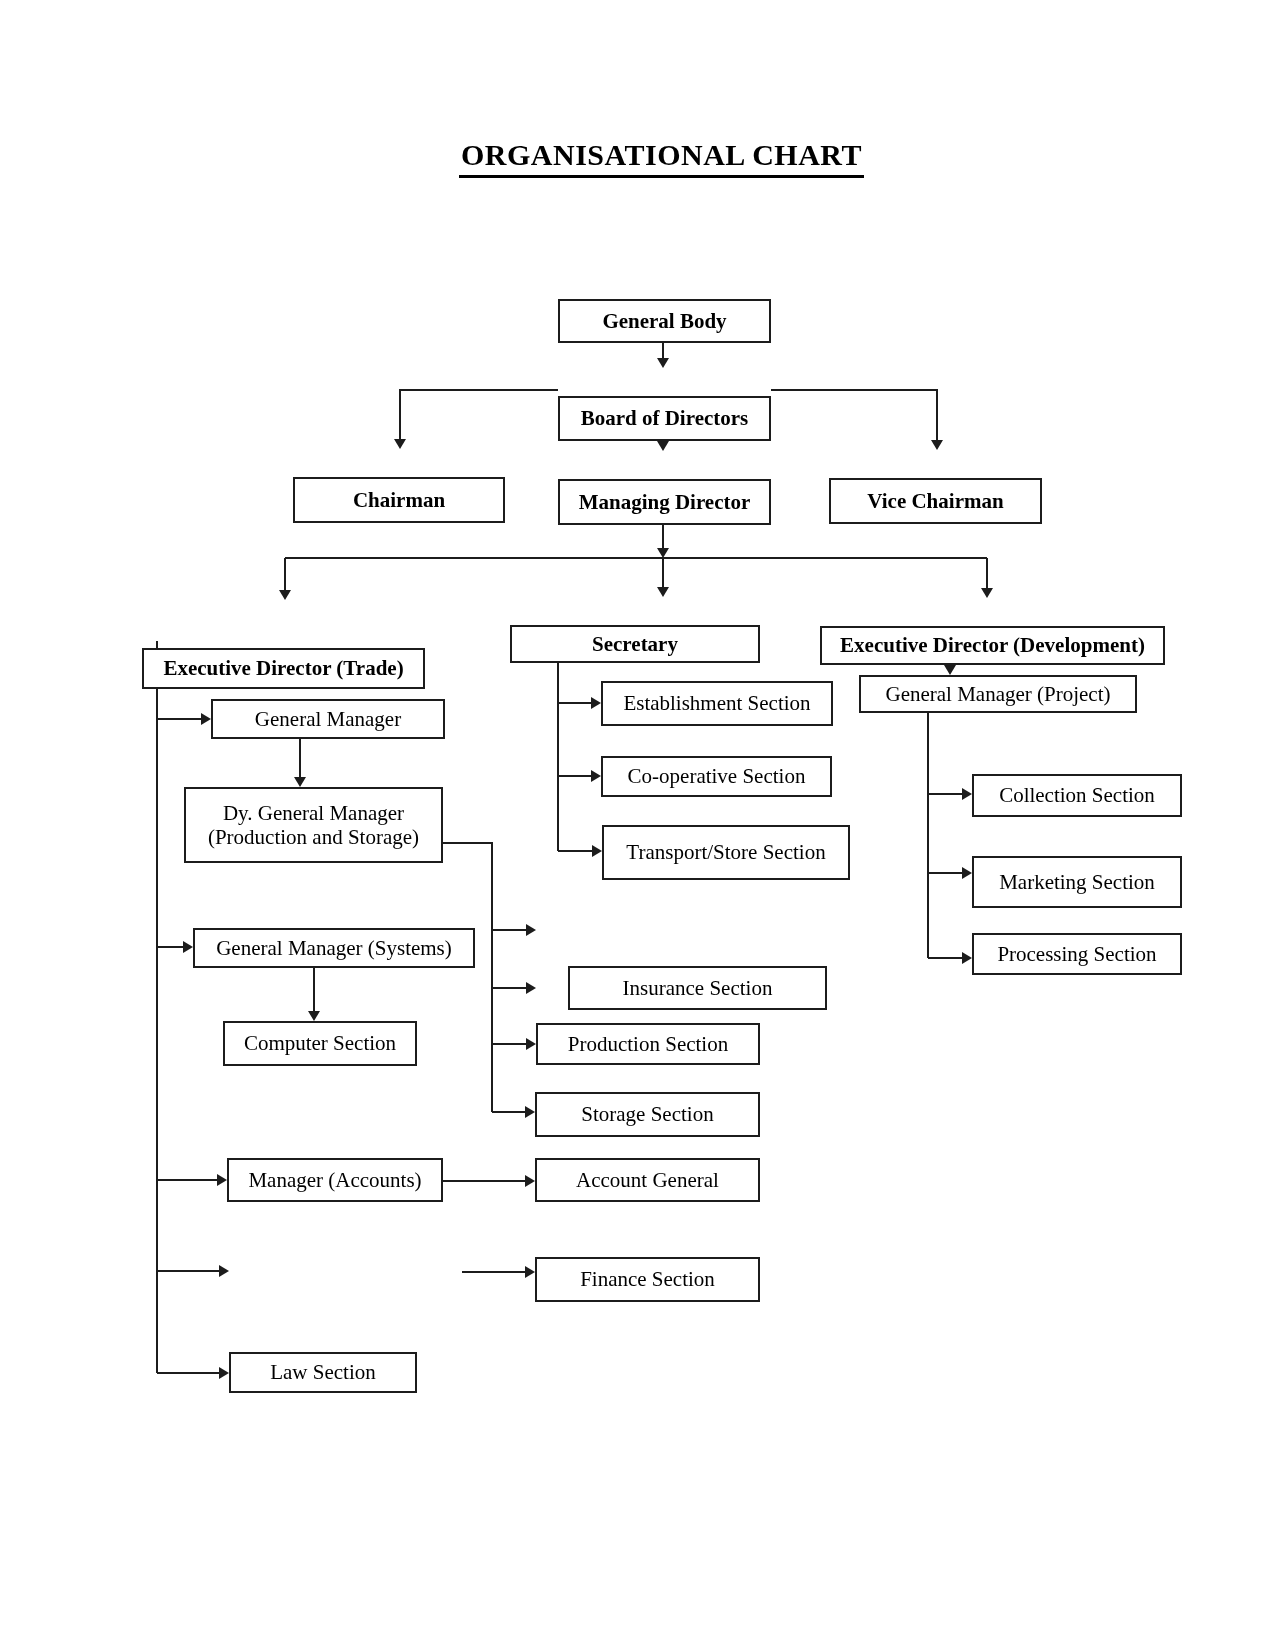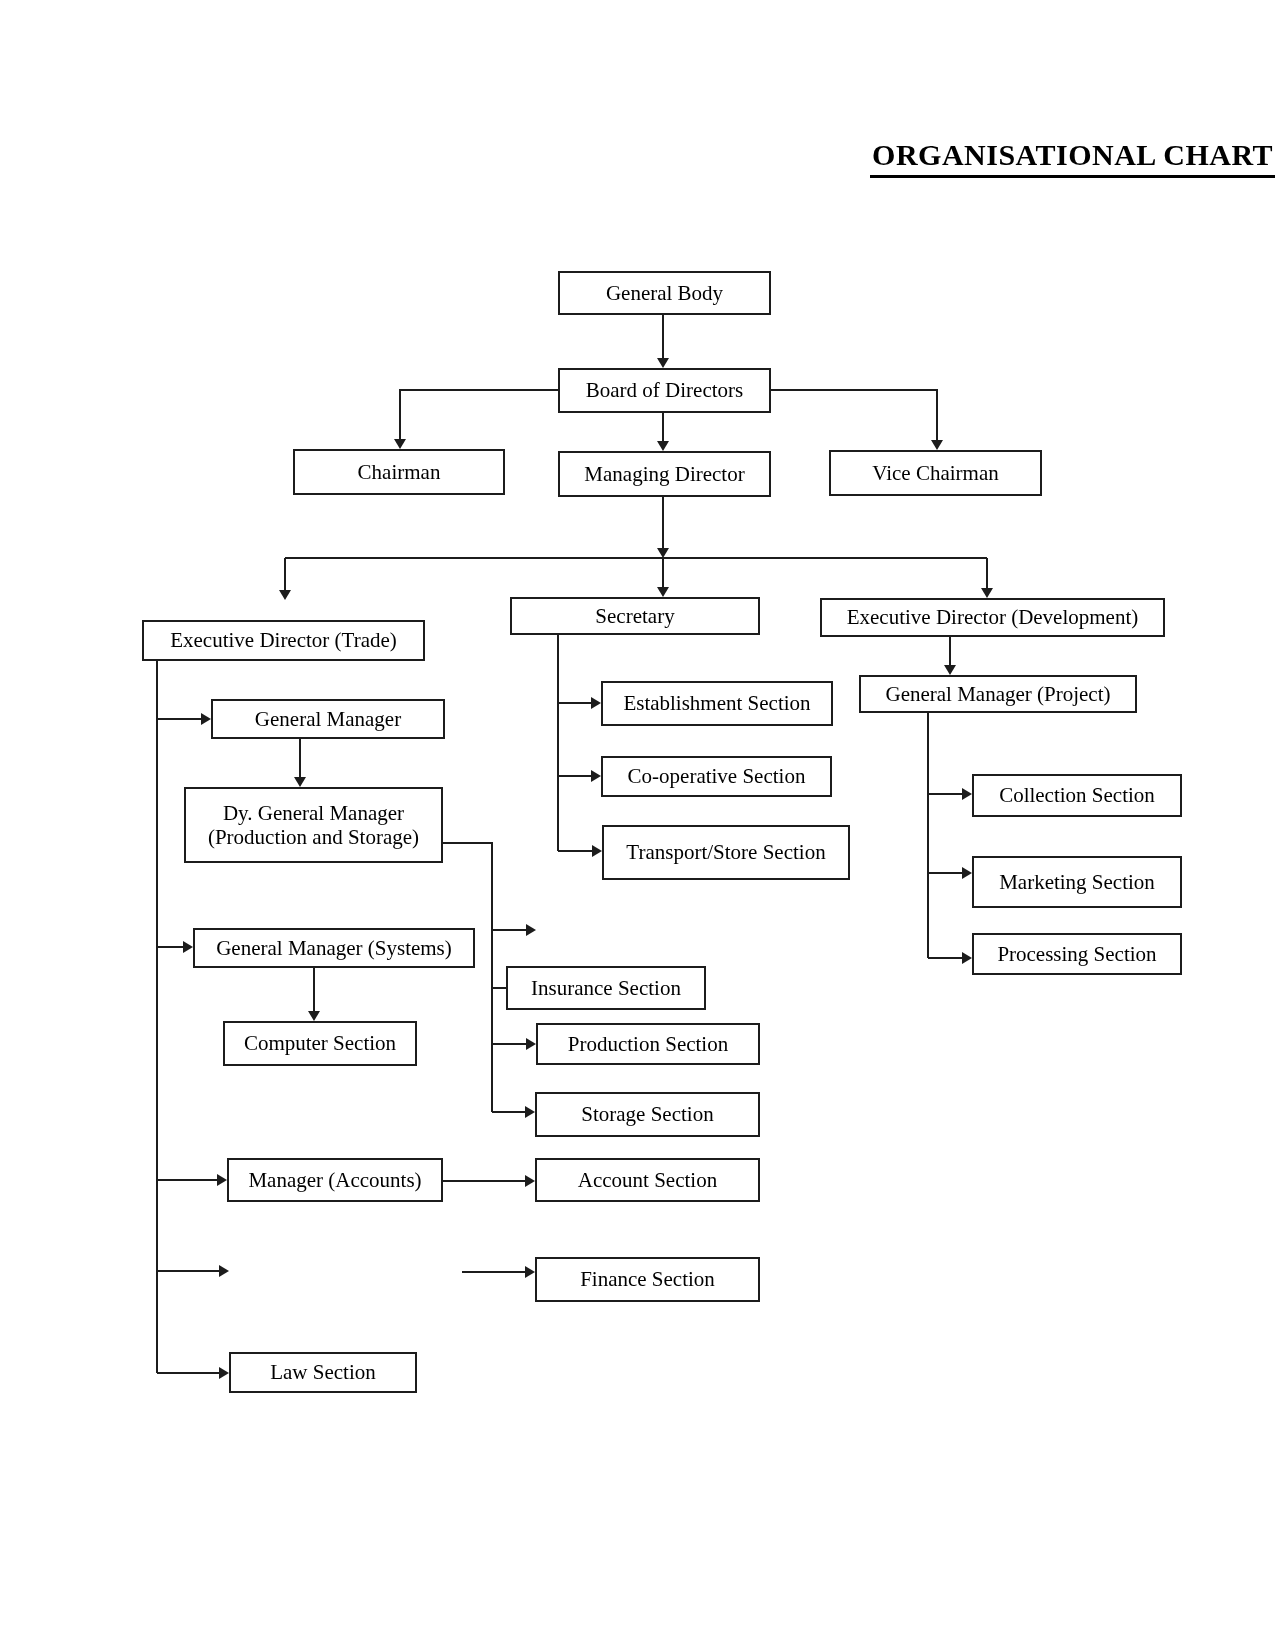--- a/index.html
+++ b/index.html
@@ -1,30 +1,30 @@
 <!DOCTYPE html>
 <html><head>
 <meta charset="utf-8">
 <style>
   html,body{margin:0;padding:0;background:#ffffff;}
   #page{
     position:relative;width:1275px;height:1650px;background:#ffffff;
     font-family:"Liberation Serif","DejaVu Serif",serif;color:#000000;overflow:hidden;
   }
-  .title-wrap{position:absolute;left:0;right:0;top:138px;text-align:right;margin-left:48px;}
+  .title-wrap{position:absolute;left:0;right:0;top:138px;text-align:center;margin-left:48px;}
   .title{
     display:inline-block;font-size:30px;font-weight:700;letter-spacing:.5px;
     border-bottom:3px solid #000;padding:0 2px 3px 2px;
   }
   .box{
     position:absolute;box-sizing:border-box;border:2px solid #1c1c1c;background:#ffffff;
     display:flex;align-items:center;justify-content:center;text-align:center;
     font-size:21px;line-height:1.15;white-space:nowrap;
   }
-  .box.bold{font-weight:400;}
+  .box.bold{font-weight:700;margin-top:28px;}
   .box.two-line{flex-direction:column;white-space:nowrap;}
   svg.wires{position:absolute;left:0;top:0;pointer-events:none;}
 </style>
 </head>
 <body>
 
 <div id="page">
 
   <div class="title-wrap">
     <span class="title">ORGANISATIONAL CHART</span>
@@ -115,24 +115,24 @@
   </div>
   <div class="box" style="left:193px;top:928px;width:282px;height:40px">General Manager (Systems)</div>
   <div class="box" style="left:223px;top:1021px;width:194px;height:45px">Computer Section</div>
   <div class="box" style="left:227px;top:1158px;width:216px;height:44px">Manager (Accounts)</div>
   <div class="box" style="left:229px;top:1352px;width:188px;height:41px">Law Section</div>
 
   <div class="box" style="left:601px;top:681px;width:232px;height:45px">Establishment Section</div>
   <div class="box" style="left:601px;top:756px;width:231px;height:41px">Co-operative Section</div>
   <div class="box" style="left:602px;top:825px;width:248px;height:55px">Transport/Store Section</div>
 
-  <div class="box" style="left:506px;top:966px;width:200px;height:44px">Insurance Section</div>
+  <div class="box" style="left:568px;top:966px;width:259px;height:44px">Insurance Section</div>
   <div class="box" style="left:536px;top:1023px;width:224px;height:42px">Production Section</div>
   <div class="box" style="left:535px;top:1092px;width:225px;height:45px">Storage Section</div>
-  <div class="box" style="left:535px;top:1158px;width:225px;height:44px">Account Section</div>
+  <div class="box" style="left:535px;top:1158px;width:225px;height:44px">Account General</div>
   <div class="box" style="left:535px;top:1257px;width:225px;height:45px">Finance Section</div>
 
   <div class="box" style="left:859px;top:675px;width:278px;height:38px">General Manager (Project)</div>
   <div class="box" style="left:972px;top:774px;width:210px;height:43px">Collection Section</div>
   <div class="box" style="left:972px;top:856px;width:210px;height:52px">Marketing Section</div>
   <div class="box" style="left:972px;top:933px;width:210px;height:42px">Processing Section</div>
 
 </div>
 
 </body></html>

